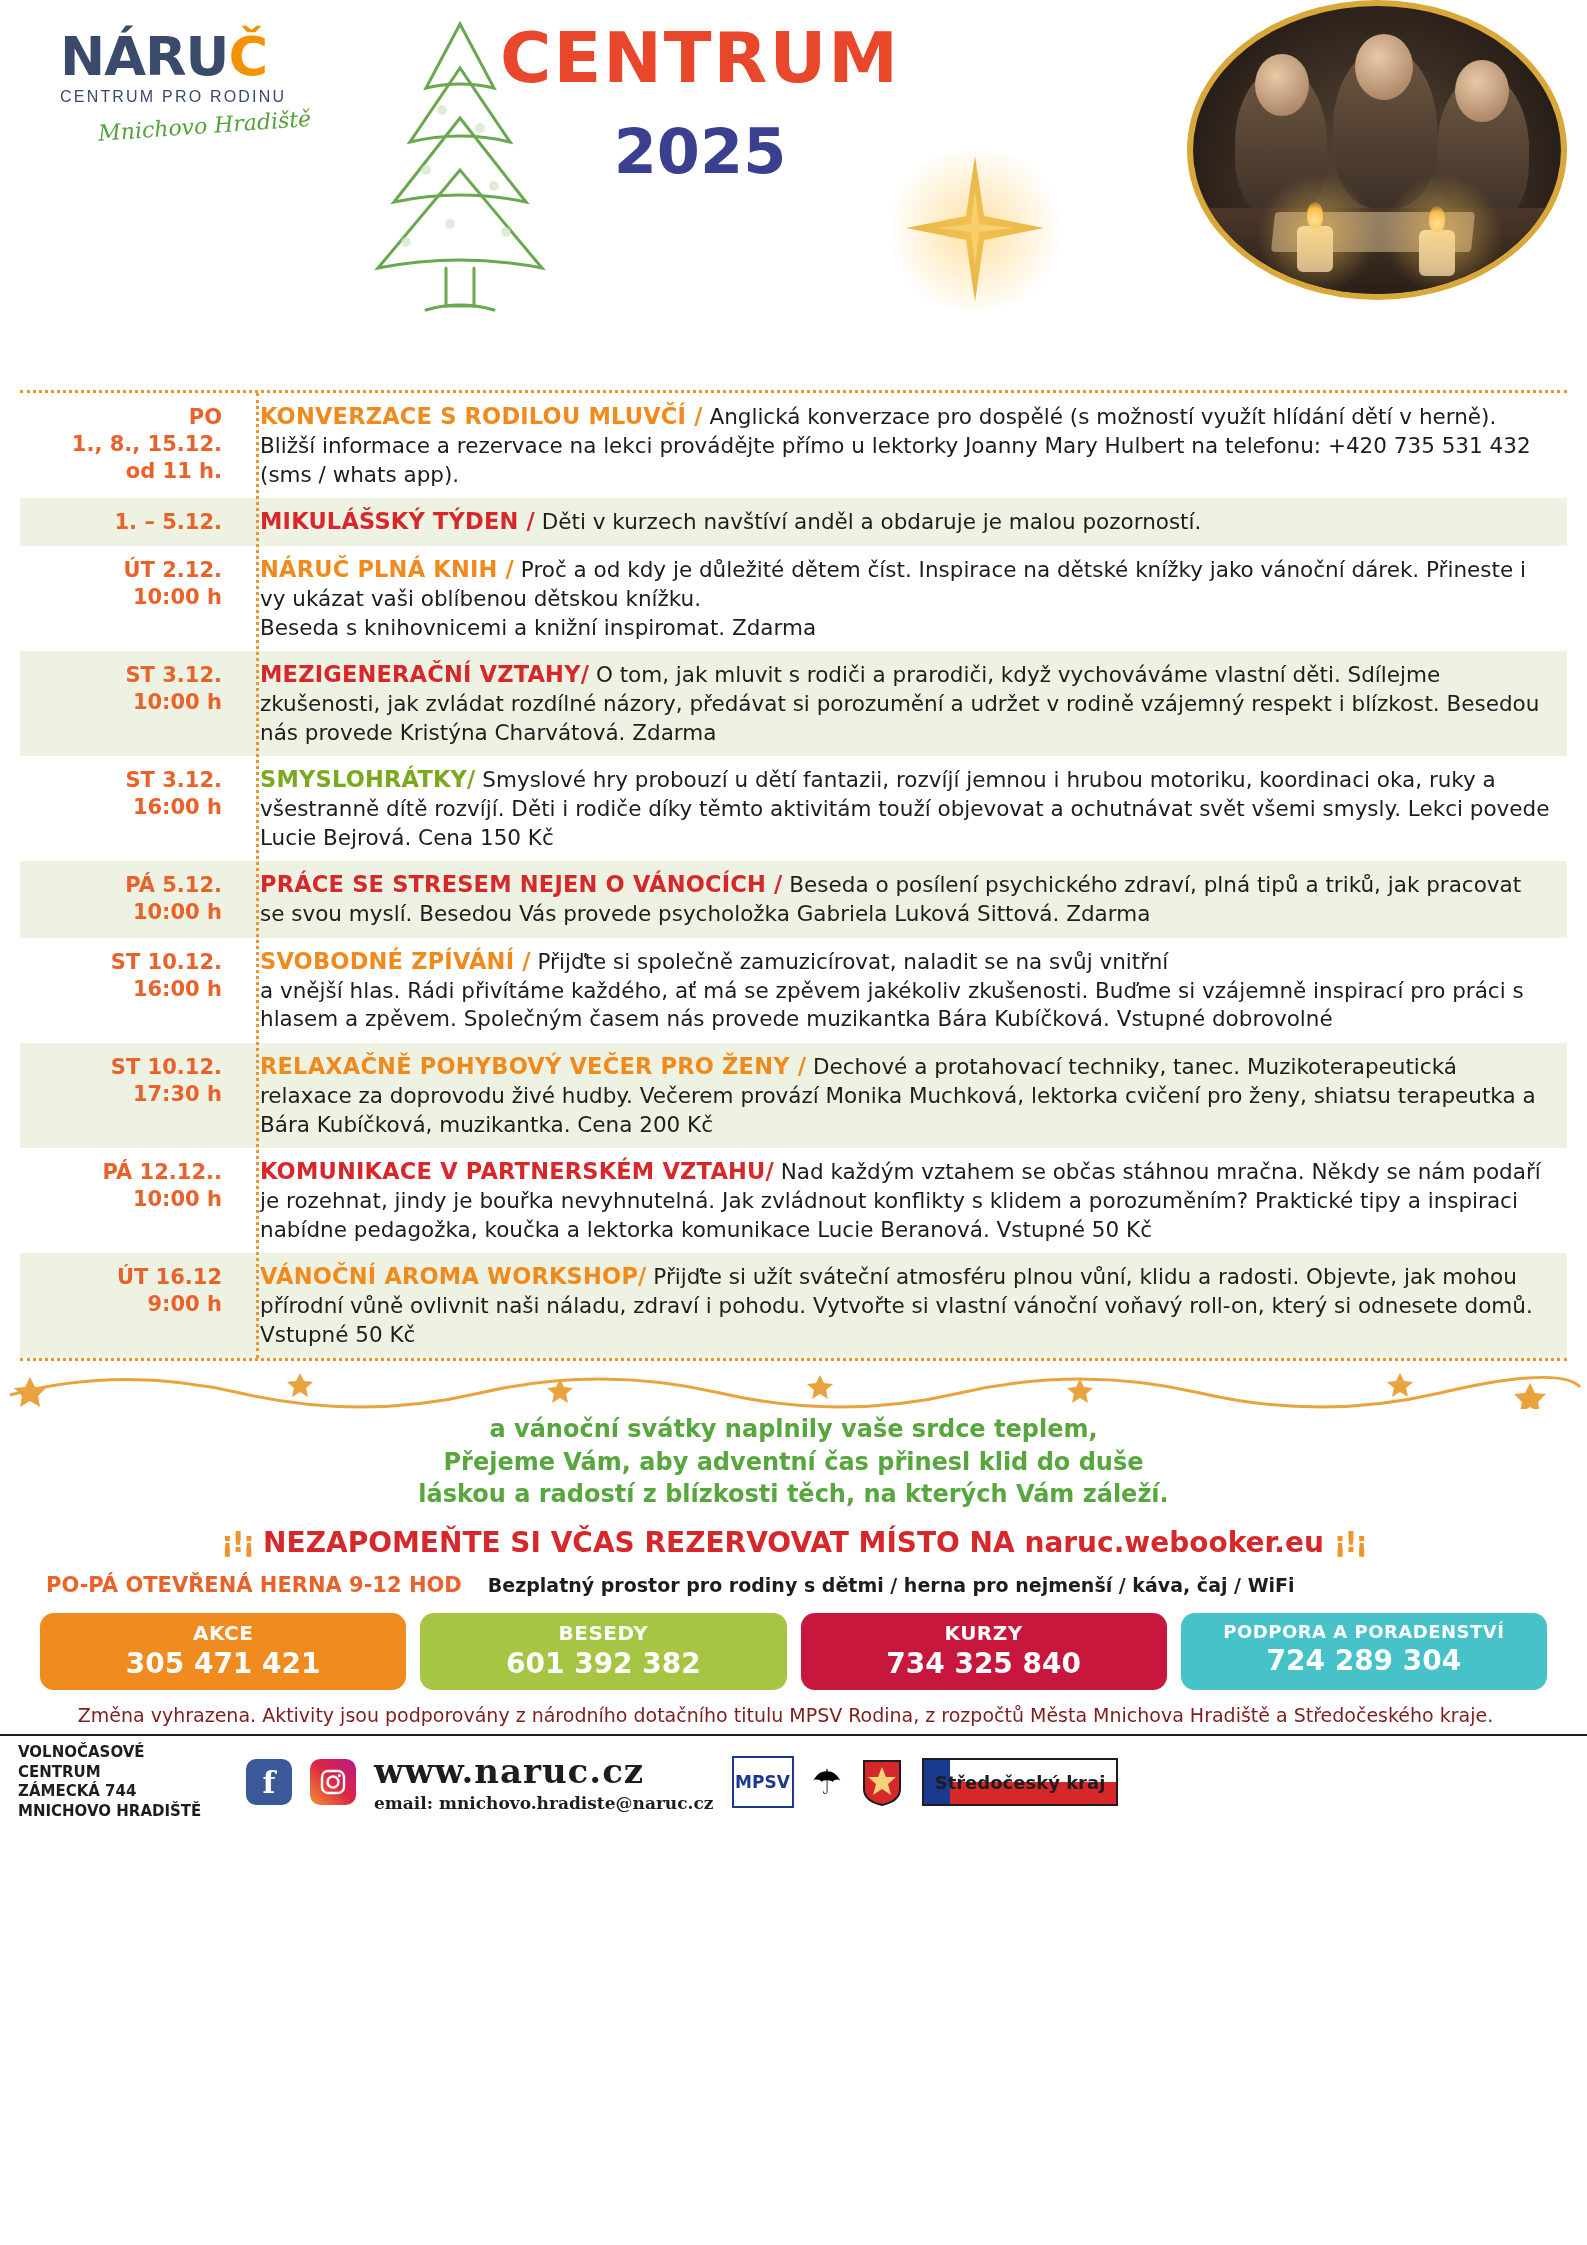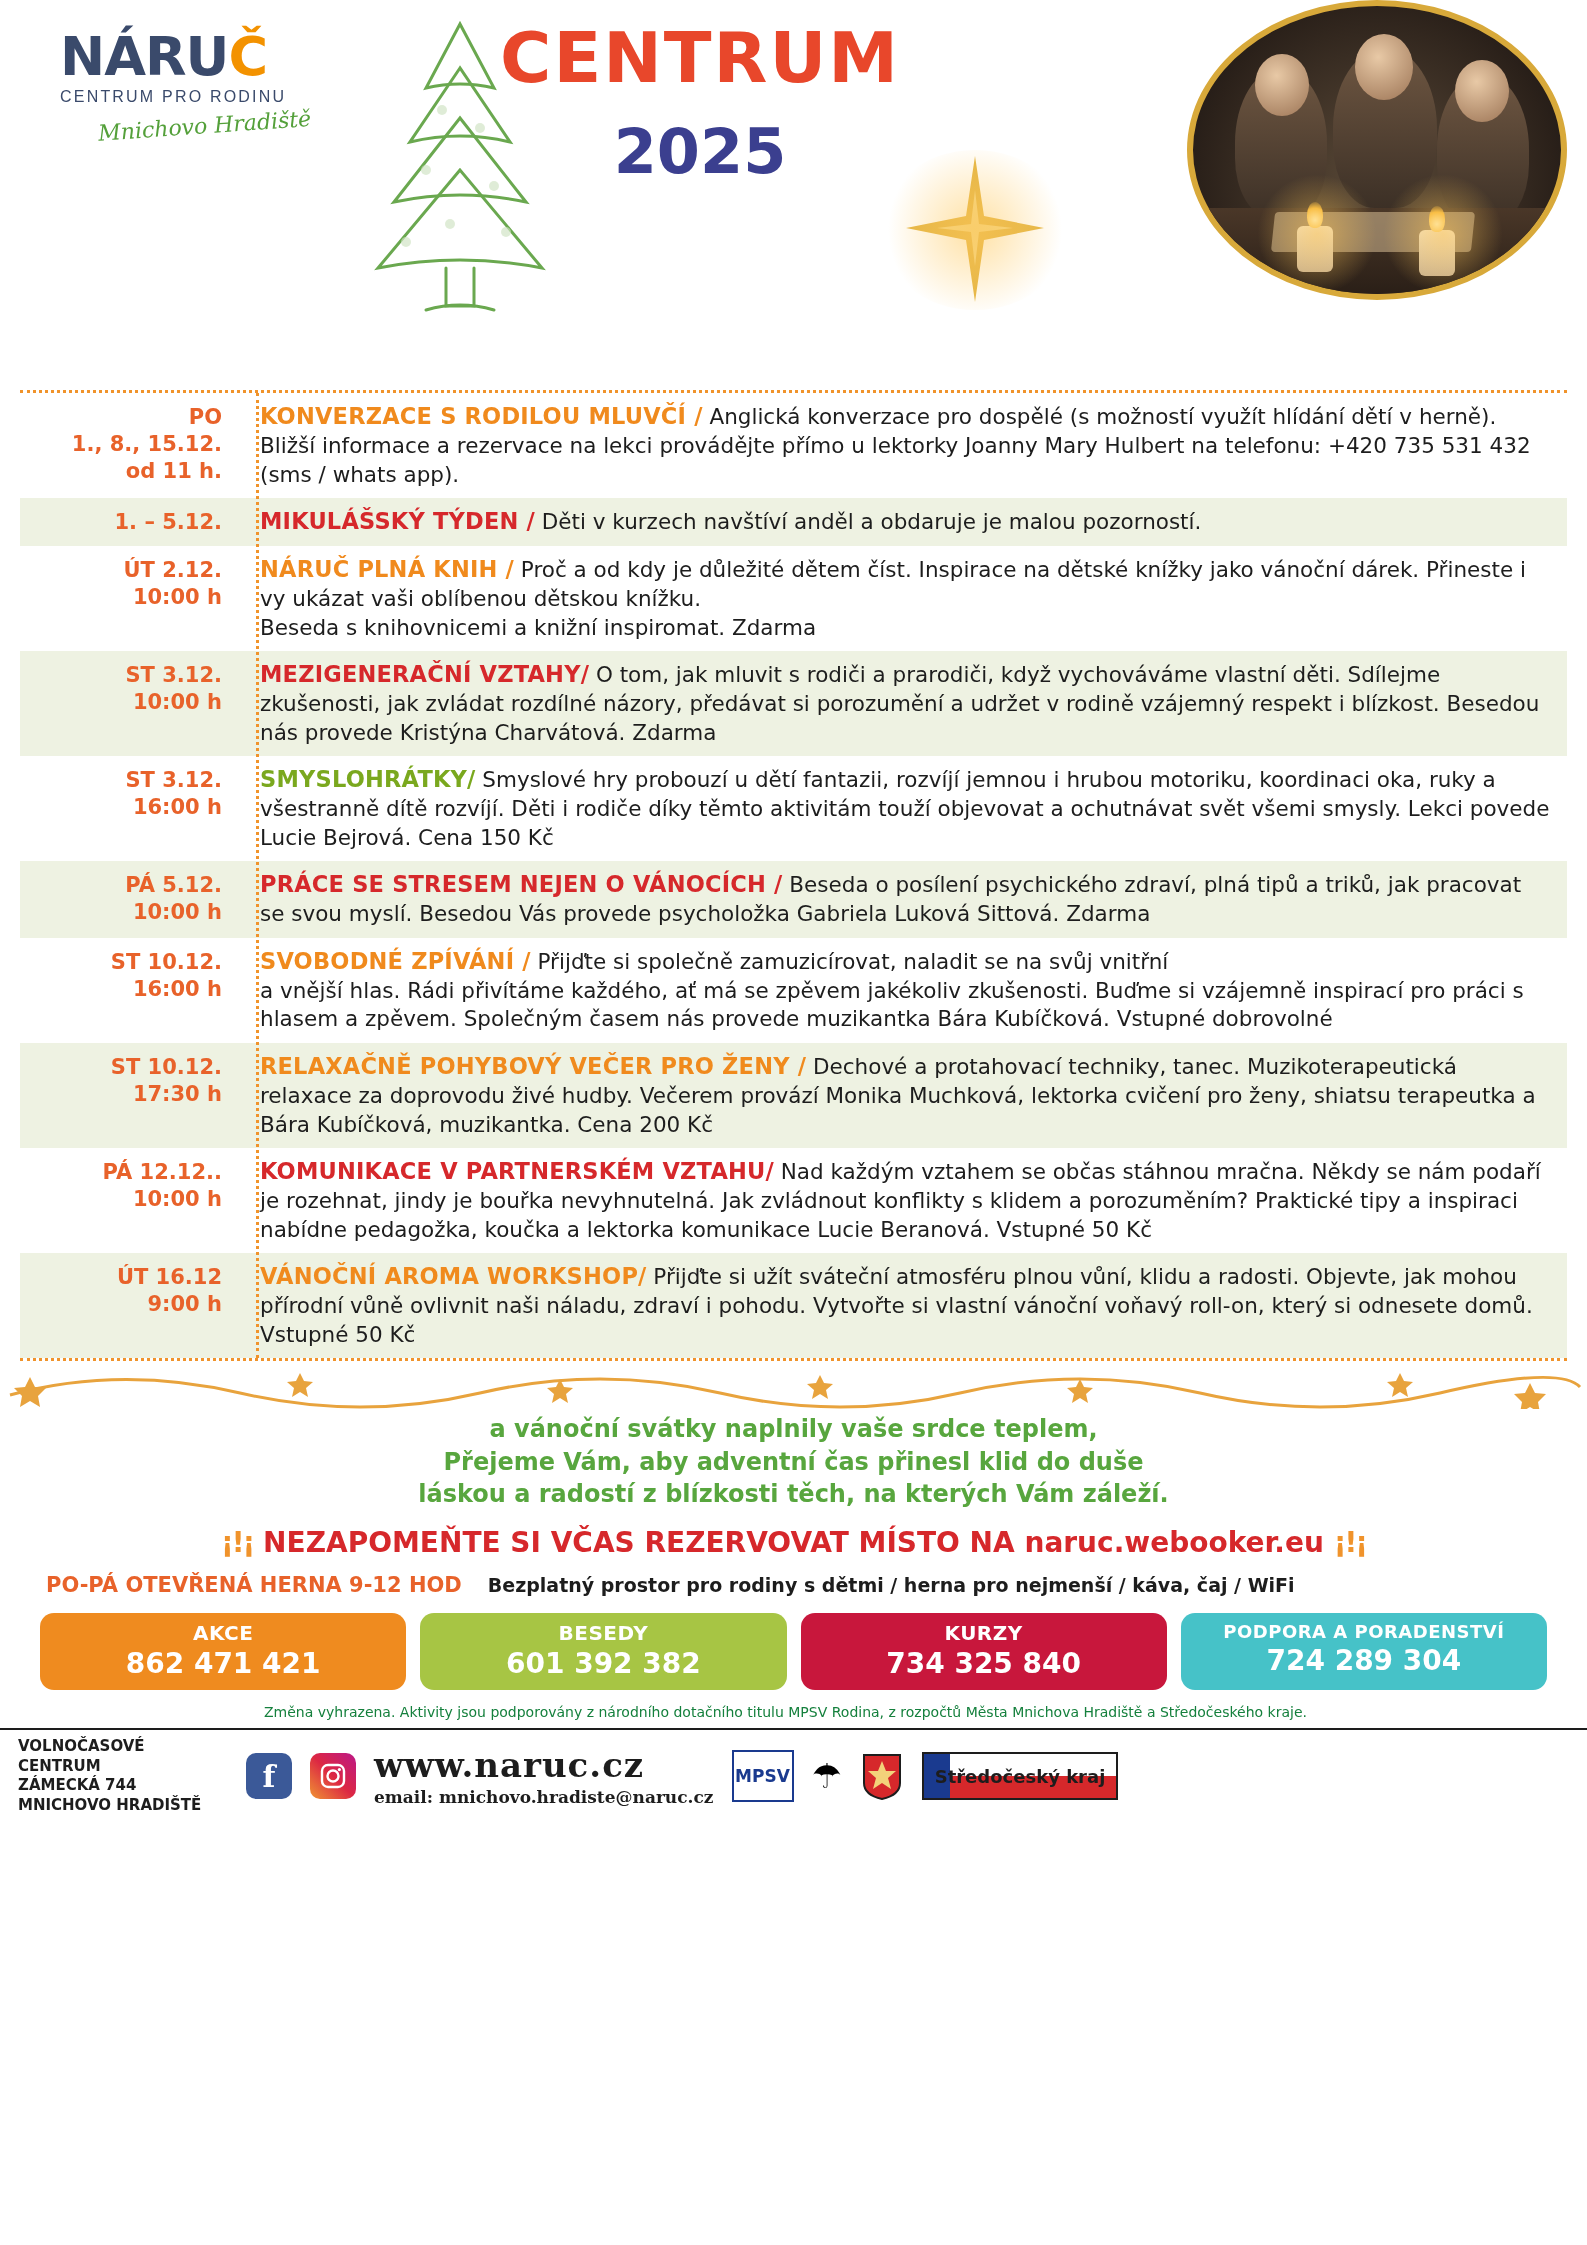--- a/index.html
+++ b/index.html
@@ -247,22 +247,22 @@
   .cbox .lbl { font-size: 20px; font-weight: bold; letter-spacing: .5px;}
   .cbox .num { font-size: 28px; font-weight: bold; margin-top: 2px;}
   .cb-akce { background: #ef8b1f; }
   .cb-besedy { background: #a7c544; }
   .cb-kurzy { background: #c8173c; }
   .cb-podpora { background: #46c2c8; }
   .cb-podpora .lbl { font-size: 18px; }
 
   .disclaimer {
     text-align: center;
-    font-size: 14px;
-    color: #15803d;
+    font-size: 19px;
+    color: #7f1d1d;
     padding: 14px 20px 8px 4px;
   }
 
   
   .bottombar {
     border-top: 2px solid #1d1d1d;
     display: flex;
     align-items: center;
     padding: 10px 18px 8px 18px;
     gap: 18px;
@@ -459,21 +459,21 @@
 </div>
 
 <div class="openline">
   <div class="left">PO-PÁ OTEVŘENÁ HERNA 9-12 HOD</div>
   <div class="right">Bezplatný prostor pro rodiny s dětmi / herna pro nejmenší / káva, čaj / WiFi</div>
 </div>
 
 <div class="contacts" id="contacts">
     <div class="cbox cb-akce">
       <div class="lbl">AKCE</div>
-      <div class="num">862 471 421</div>
+      <div class="num">305 471 421</div>
     </div>
     <div class="cbox cb-besedy">
       <div class="lbl">BESEDY</div>
       <div class="num">601 392 382</div>
     </div>
     <div class="cbox cb-kurzy">
       <div class="lbl">KURZY</div>
       <div class="num">734 325 840</div>
     </div>
     <div class="cbox cb-podpora">

